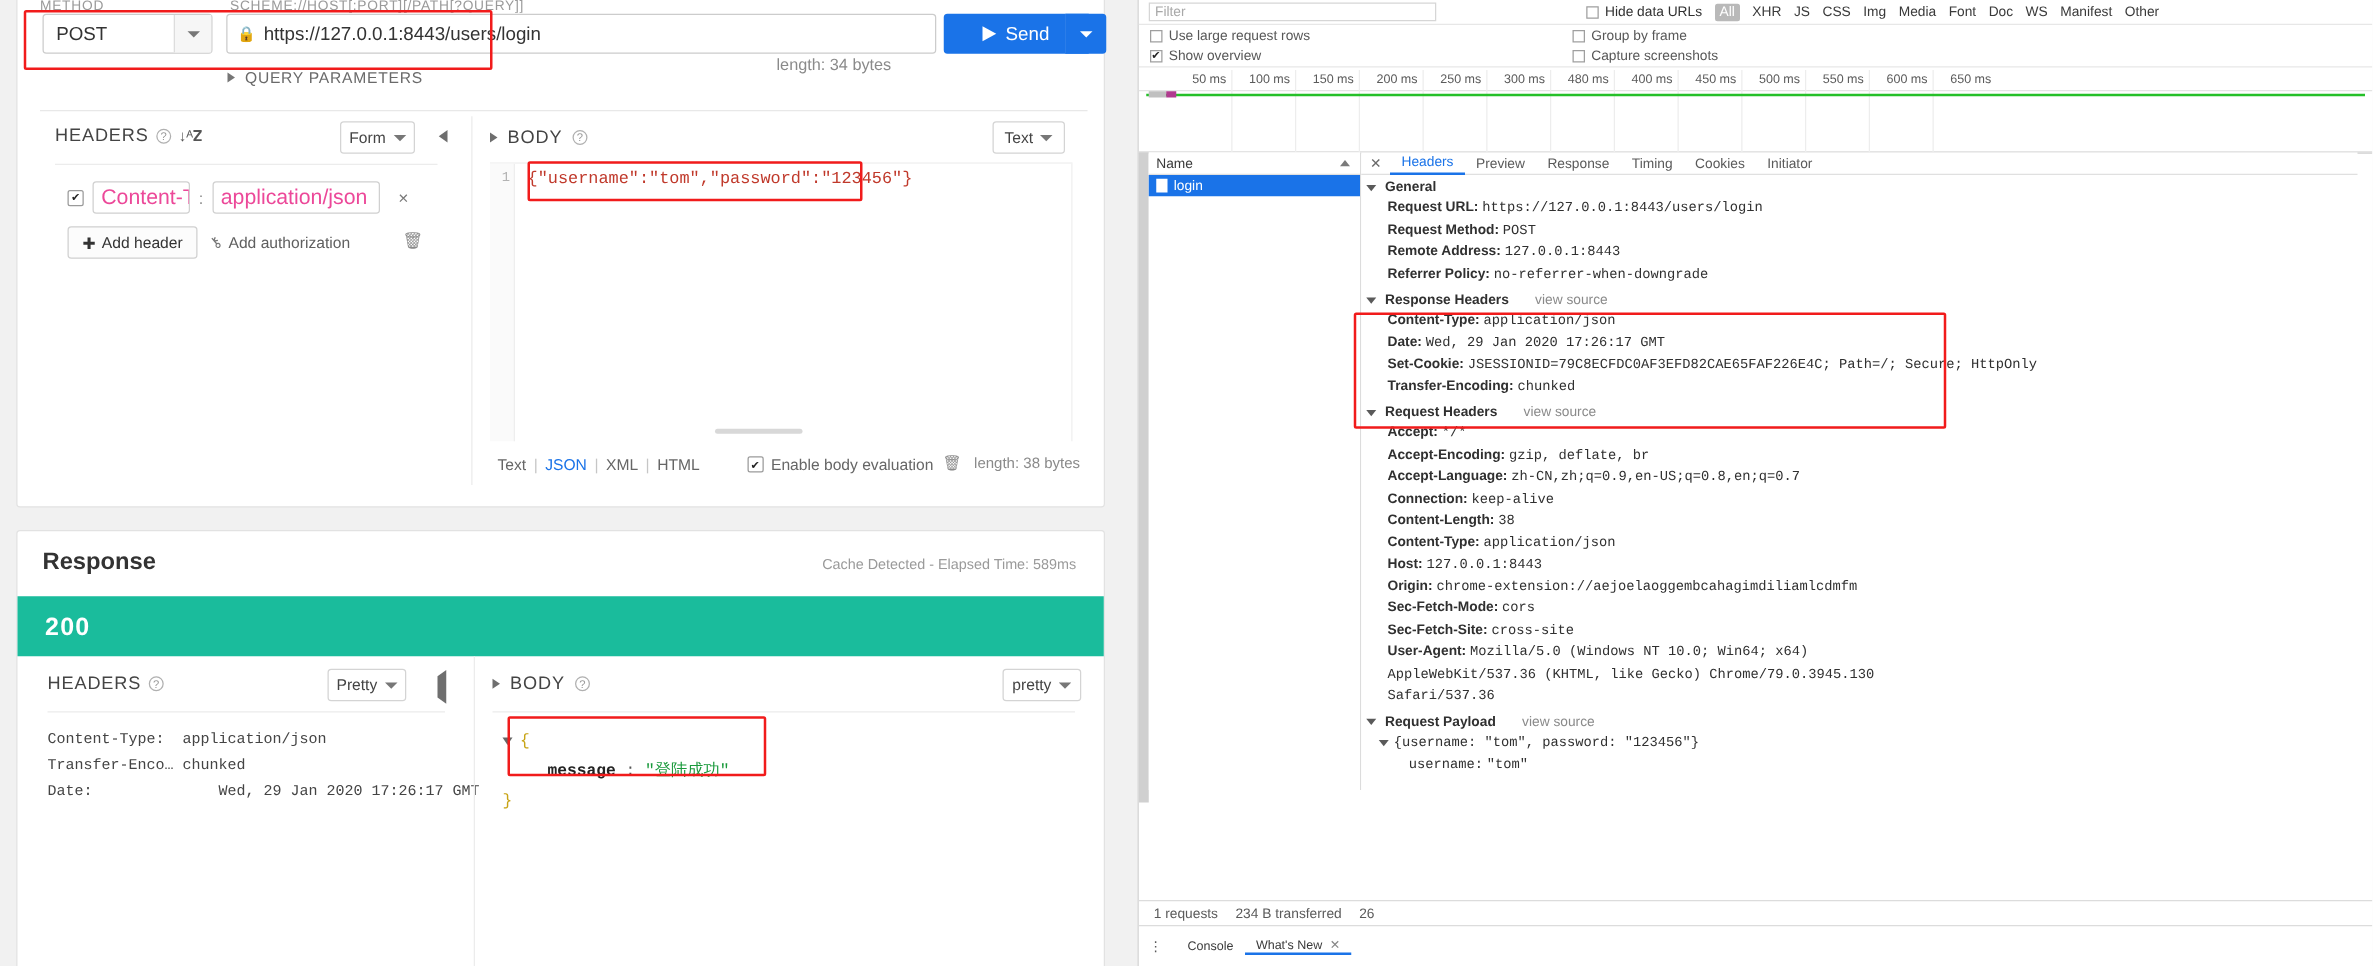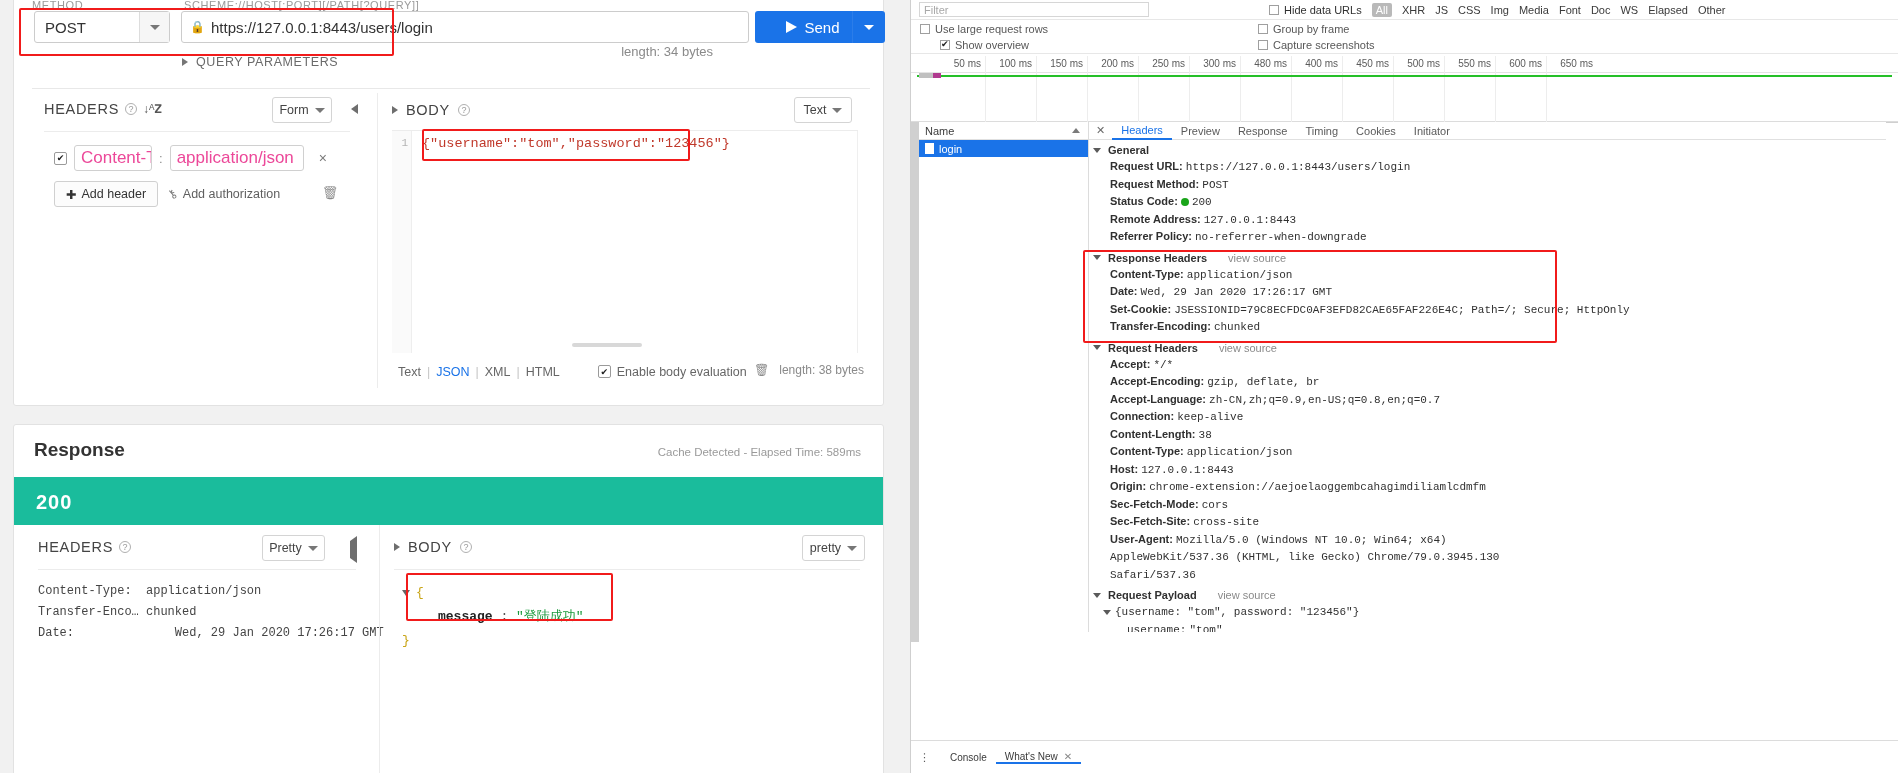--- a/index.html
+++ b/index.html
@@ -206,21 +206,21 @@
   }
   .dt-hidedata { margin-left:120px; display:flex; align-items:center; gap:5px; }
   .dt-chk { width:10px;height:10px;border:1px solid #9f9f9f;background:#fff;display:inline-block;position:relative;}
   .dt-chk.on::after{content:"✔"; position:absolute; left:0px; top:-2px; font-size:9px; color:#222;}
   .type-all {
     margin-left:10px; background:#b9b9b9; color:#fff; border-radius:2px; padding:1px 4px;
   }
   .type-item { margin-left:10px; color:#3a3a3a; cursor:pointer; }
 
   .dt-opts1 { position:absolute; left:0; top:20px; width:100%; height:17px; display:flex; align-items:center; }
-  .dt-opts2 { position:absolute; left:0; top:37px; width:100%; height:17px; display:flex; align-items:center; border-bottom:1px solid #e7e7e7;padding-left:20px;}
+  .dt-opts2 { position:absolute; left:0; top:37px; width:100%; height:17px; display:flex; align-items:center; border-bottom:1px solid #e7e7e7;}
   .dt-opt { display:flex; align-items:center; gap:5px; margin-left:9px; color:#575757;}
   .dt-opt.right { position:absolute; left:338px; }
 
   .dt-timeline { position:absolute; left:0; top:56px; width:100%; height:66px; border-bottom:1px solid #dcdcdc; background:#fff;}
   .tl-ruler { position:absolute; left:0; top:0; width:100%; height:17px; border-bottom:1px solid #e4e4e4;}
   .tl-tick { position:absolute; top:2px; font-size:10px; color:#5b5b5b; text-align:right; }
   .tl-tickline { position:absolute; top:0; width:1px; height:66px; background:#ededed;}
   .tl-greenline { position:absolute; left:6px; top:19px; width:calc(100% - 12px); height:2px; background:#25c028;}
   .tl-marker { position:absolute; left:8px; top:17px; width:14px; height:5px; background:#c0c0c0;}
   .tl-marker2 { position:absolute; left:22px; top:17px; width:8px; height:5px; background:#b03a8f;}
@@ -443,21 +443,21 @@
       </div>
       <span class="type-all">All</span>
       <span class="type-item">XHR</span>
       <span class="type-item">JS</span>
       <span class="type-item">CSS</span>
       <span class="type-item">Img</span>
       <span class="type-item">Media</span>
       <span class="type-item">Font</span>
       <span class="type-item">Doc</span>
       <span class="type-item">WS</span>
-      <span class="type-item">Elapsed</span>
+      <span class="type-item">Manifest</span>
       <span class="type-item">Other</span>
     </div>
 
     <div class="dt-opts1">
       <span class="dt-opt">
         <span class="dt-chk"></span>
         <span>Use large request rows</span>
       </span>
       <span class="dt-opt right">
         <span class="dt-chk"></span>
@@ -534,21 +534,20 @@
       </div>
 
       <div class="detail-body">
 
         <div class="sec-head">
           <span class="tri-d"></span>
           <span>General</span>
         </div>
         <div class="kv"><b>Request URL:</b> <span class="v">https://127.0.0.1:8443/users/login</span></div>
         <div class="kv"><b>Request Method:</b> <span class="v">POST</span></div>
-        <div class="kv"><b>Status Code:</b> <span class="green-dot"></span><span class="v">200</span></div>
         <div class="kv"><b>Remote Address:</b> <span class="v">127.0.0.1:8443</span></div>
         <div class="kv"><b>Referrer Policy:</b> <span class="v">no-referrer-when-downgrade</span></div>
 
         <div class="sec-head" style="margin-top:6px">
           <span class="tri-d"></span>
           <span>Response Headers</span>
           <span class="view-source">view source</span>
         </div>
         <div class="kv"><b>Content-Type:</b> <span class="v">application/json</span></div>
         <div class="kv"><b>Date:</b> <span class="v">Wed, 29 Jan 2020 17:26:17 GMT</span></div>
@@ -577,20 +576,25 @@
           <span>Request Payload</span>
           <span class="view-source">view source</span>
         </div>
         <div class="kv" style="margin-left:14px">
           <span class="tri-d" style="display:inline-block;margin-right:4px"></span><span class="v">{username: "tom", password: "123456"}</span>
         </div>
         <div class="kv" style="margin-left:38px"><span class="v">username:</span> <span class="v">"tom"</span></div>
       </div>
     </div>
 
+    <div class="dt-statusbar">
+      <span>1 requests</span>
+      <span>234 B transferred</span>
+      <span>26</span>
+    </div>
 
     <div class="dt-console">
       <span class="dots">⋮</span>
       <span class="ctab">Console</span>
       <span class="ctab active">
         <span>What's New</span><span class="cx">✕</span>
       </span>
     </div>
   </div>
 

